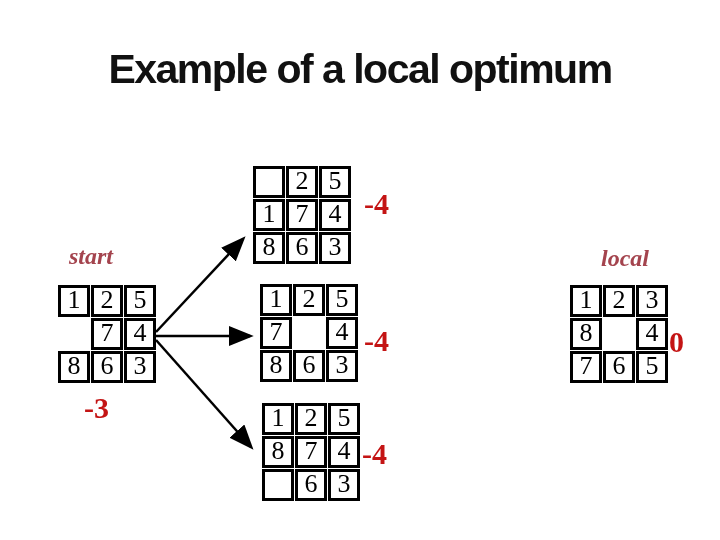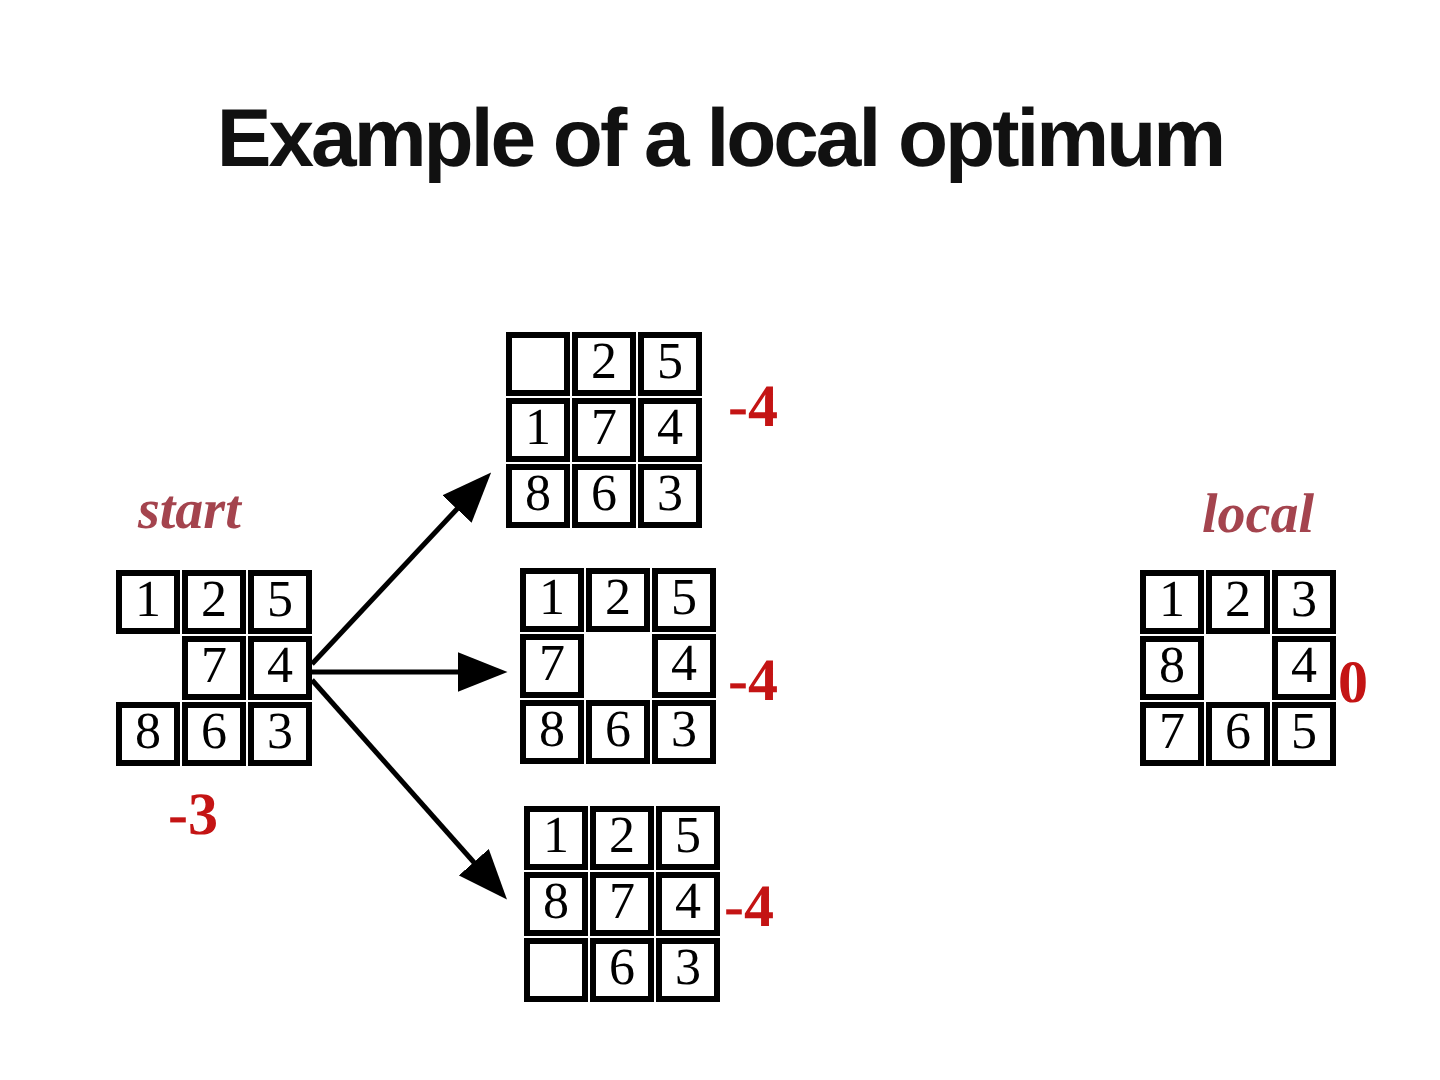--- a/index.html
+++ b/index.html
@@ -29,21 +29,21 @@
     letter-spacing: -1.5px;
     color: var(--title-color, #111111);
     line-height: 1.05;
     white-space: nowrap;
   }
   .state-label {
     position: absolute;
     font-family: "Liberation Serif", serif;
     font-style: italic;
     font-weight: bold;
-    font-size: 28px;
+    font-size: 24px;
     line-height: 24px;
     color: var(--label-color, #A4444E);
     white-space: nowrap;
   }
   .score {
     position: absolute;
     font-family: "Liberation Serif", serif;
     font-weight: bold;
     font-size: 30px;
     line-height: 1;

